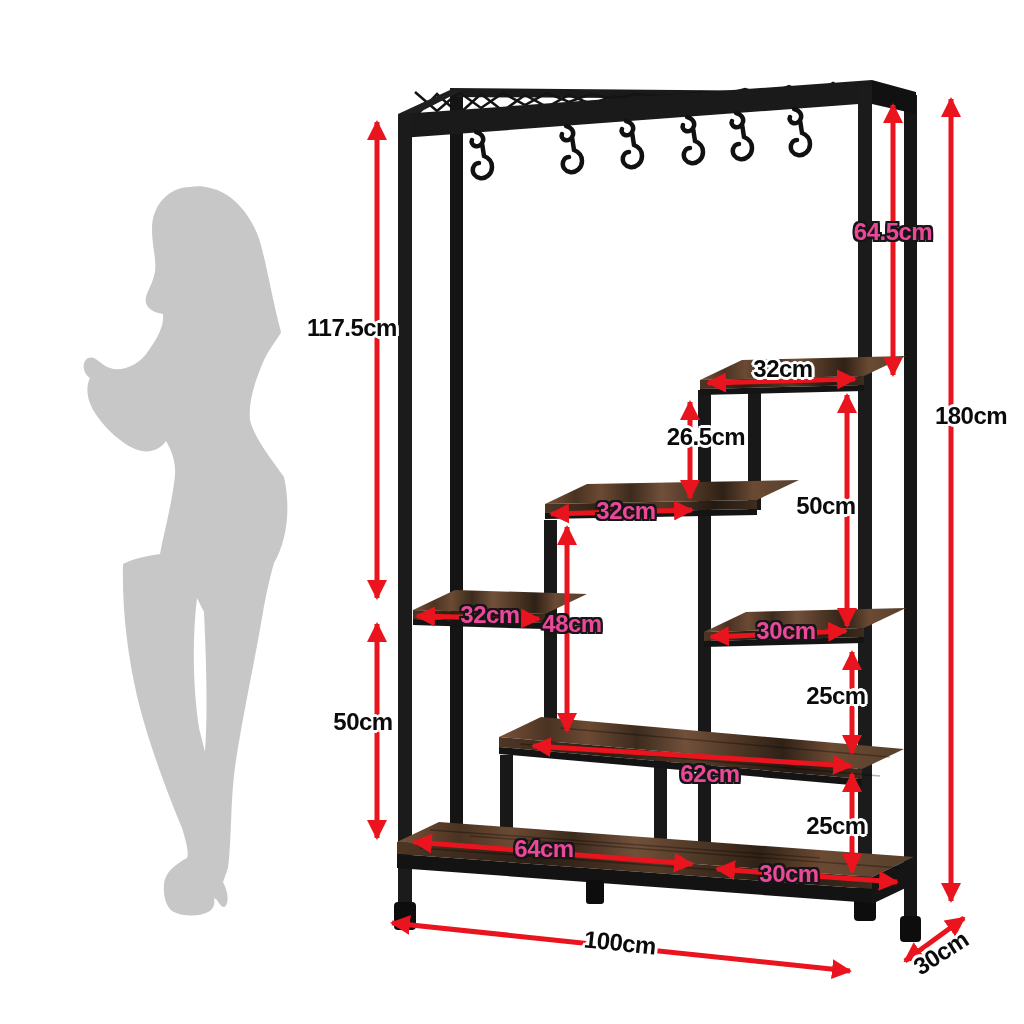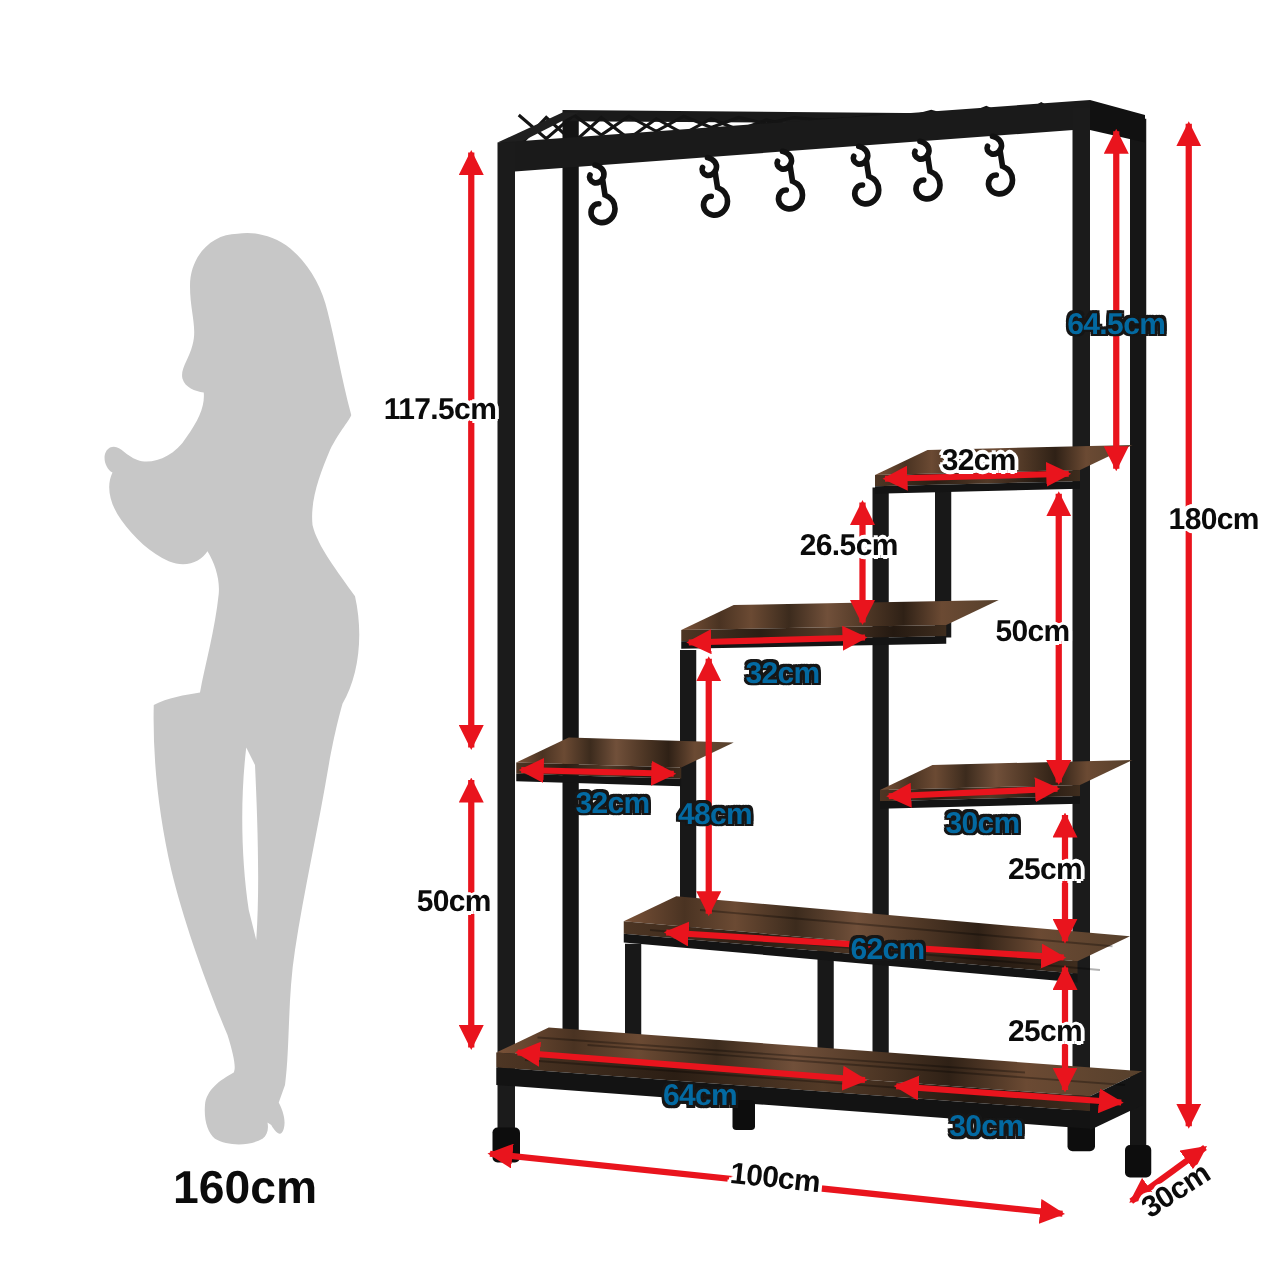--- a/index.html
+++ b/index.html
@@ -4,23 +4,23 @@
 <style>
   html,body{margin:0;padding:0;background:#fff;}
   .stage{position:relative;width:1024px;height:1024px;background:#fff;overflow:hidden;
          font-family:"Liberation Sans",sans-serif;}
   .stage svg{position:absolute;left:0;top:0;}
   .dim{position:absolute;transform:translate(-50%,-50%);white-space:nowrap;
        font:700 24px "Liberation Sans",sans-serif;letter-spacing:-0.5px;color:#0b0b0b;
        text-shadow:-2px -2px 0 #fff,0 -2px 0 #fff,2px -2px 0 #fff,-2px 0 0 #fff,2px 0 0 #fff,
                    -2px 2px 0 #fff,0 2px 0 #fff,2px 2px 0 #fff,-3px 0 0 #fff,3px 0 0 #fff,
                    0 3px 0 #fff,0 -3px 0 #fff;z-index:5;}
-  .dim.light{color:#0369a1;
+  .dim.light{color:#ec4899;
        text-shadow:-2px -2px 0 #161616,0 -2px 0 #161616,2px -2px 0 #161616,-2px 0 0 #161616,
-                   2px 0 0 #161616,-2px 2px 0 #161616,0 2px 0 #161616,2px 2px 0 #161616;margin-top:28px;}
+                   2px 0 0 #161616,-2px 2px 0 #161616,0 2px 0 #161616,2px 2px 0 #161616;}
   .dim.big{font-size:37px;letter-spacing:0;}
   .dim.rot6{transform:translate(-50%,-50%) rotate(6deg);}
   .dim.rotd{transform:translate(-50%,-50%) rotate(-33deg);}
 </style>
 </head>
 <body>
 
 <div class="stage">
 
 <svg width="1024" height="1024" viewBox="0 0 1024 1024">
@@ -199,28 +199,27 @@
     <line x1="392" y1="923" x2="850" y2="971" marker-start="url(#ah)" marker-end="url(#ah)"></line>
     <line x1="905" y1="961" x2="964" y2="918" marker-start="url(#ah)" marker-end="url(#ah)"></line>
   </g>
 </svg>
 
 <div class="dim" style="left:352px;top:328px">117.5cm</div>
 <div class="dim" style="left:363px;top:722px">50cm</div>
 <div class="dim light" style="left:893px;top:232px">64.5cm</div>
 <div class="dim" style="left:971px;top:416px">180cm</div>
 <div class="dim" style="left:783px;top:369px">32cm</div>
-<div class="dim" style="left:679px;top:437px">26.5cm</div>
+<div class="dim" style="left:706px;top:437px">26.5cm</div>
 <div class="dim" style="left:826px;top:506px">50cm</div>
 <div class="dim light" style="left:626px;top:511px">32cm</div>
 <div class="dim light" style="left:490px;top:615px">32cm</div>
 <div class="dim light" style="left:572px;top:624px">48cm</div>
 <div class="dim light" style="left:786px;top:631px">30cm</div>
 <div class="dim" style="left:836px;top:696px">25cm</div>
-<div class="dim light" style="left:710px;top:732px">62cm</div>
+<div class="dim light" style="left:710px;top:774px">62cm</div>
 <div class="dim" style="left:836px;top:826px">25cm</div>
-<div class="dim light" style="left:560px;top:849px">64cm</div>
+<div class="dim light" style="left:544px;top:849px">64cm</div>
 <div class="dim light" style="left:789px;top:874px">30cm</div>
 <div class="dim rot6" style="left:620px;top:943px">100cm</div>
 <div class="dim rotd" style="left:941px;top:953px">30cm</div>
-<div class="dim big" style="left:196px;top:950px">160cm</div>
 
 </div>
 
 </body></html>

